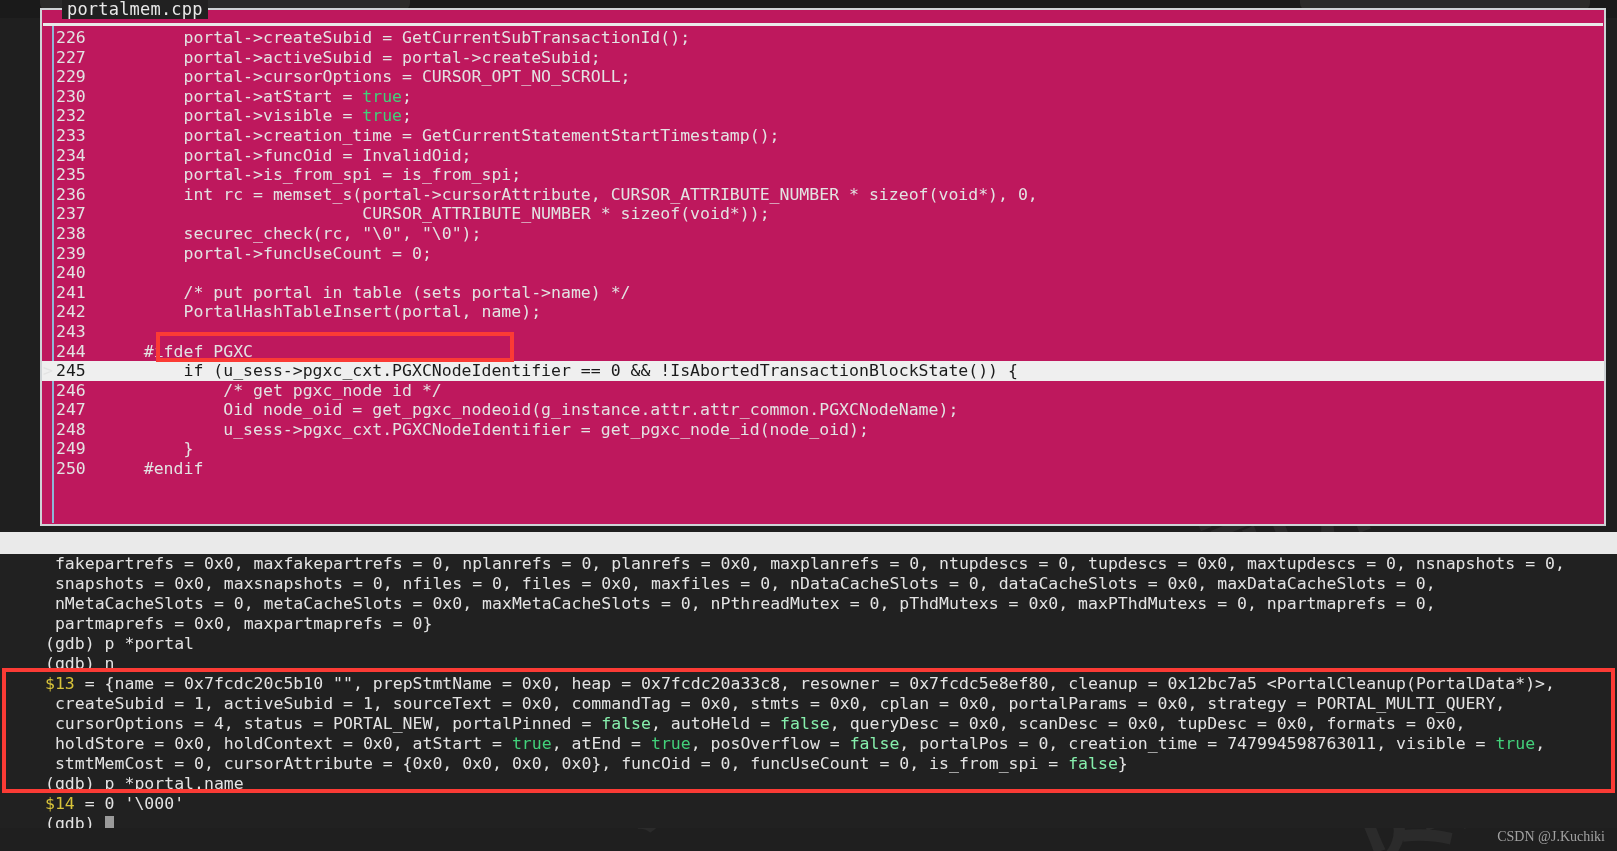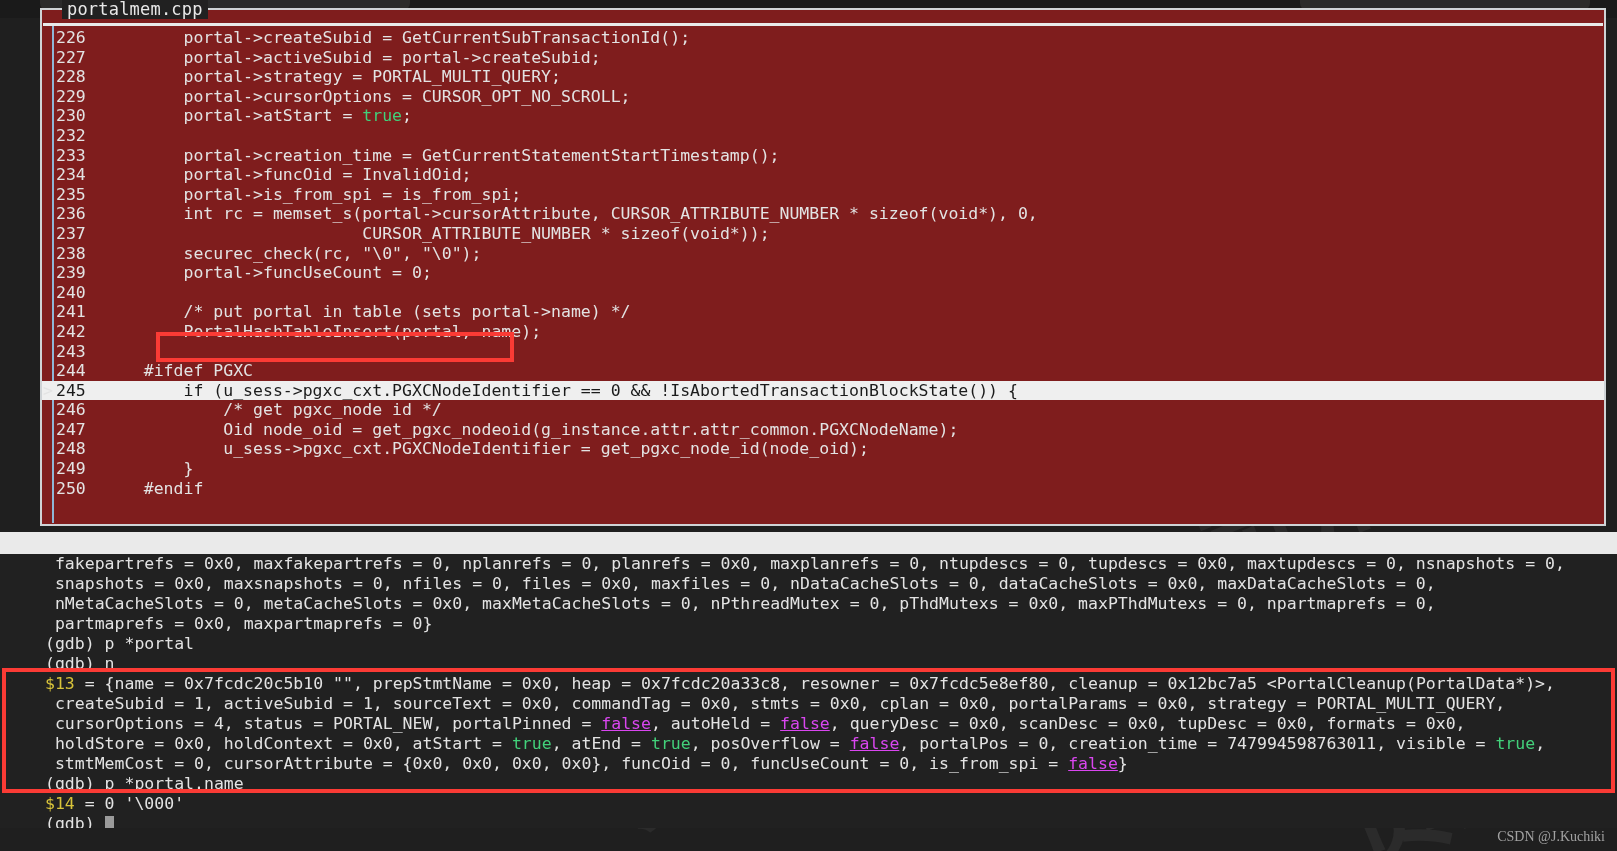--- a/index.html
+++ b/index.html
@@ -63,21 +63,21 @@
     border-radius: 0 0 9px 9px;
   }
 
   
   #src-window {
     position: absolute;
     left: 40px; top: 8px;
     width: 1566px; height: 518px;
     border: 2px solid #cfd3d6;
     box-sizing: border-box;
-    background: #7f1d1d;
+    background: #be185d;
     z-index: 3;
   }
   #src-title {
     position: absolute;
     left: 20px; top: -11px;
     background: #212121;
     color: #e8e8e8;
     font-size: 17px;
     line-height: 20px;
     padding: 0 5px;
@@ -135,21 +135,21 @@
     color: #e3e3e3;
   }
   .code-line.current .lineno { color: #1b1b1b; }
   .src {
     position: absolute;
     left: 62px;
   }
 
   
   .kw-true  { color: #42d17a; }
-  .kw-false { color: #d946ef; text-decoration: underline; }
+  .kw-false { color: #86efac; }
 
   
   #statusline {
     position: absolute;
     left: 0; top: 532px;
     width: 1617px; height: 22px;
     background: #eaeaea;
     color: #1d1d1d;
     font-size: 16.5px;
     line-height: 22px;
@@ -228,24 +228,23 @@
     <div class="top-tab-right"></div>
   </div>
 
   <div id="src-window">
     <div id="src-sep"></div>
     <div id="src-title">portalmem.cpp</div>
     <div id="gutter-rule"></div>
     <div id="code">
         <div class="code-line"><span class="marker"></span><span class="lineno">226</span><span class="src">        portal-&gt;createSubid = GetCurrentSubTransactionId();</span></div>
         <div class="code-line"><span class="marker"></span><span class="lineno">227</span><span class="src">        portal-&gt;activeSubid = portal-&gt;createSubid;</span></div>
-        <div class="code-line"><span class="marker"></span><span class="lineno">228</span><span class="src">        portal-&gt;strategy = PORTAL_MULTI_QUERY;</span></div>
         <div class="code-line"><span class="marker"></span><span class="lineno">229</span><span class="src">        portal-&gt;cursorOptions = CURSOR_OPT_NO_SCROLL;</span></div>
         <div class="code-line"><span class="marker"></span><span class="lineno">230</span><span class="src"><span>        portal-&gt;atStart = </span><span class="kw-true">true</span><span>;</span></span></div>
-        <div class="code-line"><span class="marker"></span><span class="lineno">232</span></div>
+        <div class="code-line"><span class="marker"></span><span class="lineno">232</span><span class="src"><span>        portal-&gt;visible = </span><span class="kw-true">true</span><span>;</span></span></div>
         <div class="code-line"><span class="marker"></span><span class="lineno">233</span><span class="src">        portal-&gt;creation_time = GetCurrentStatementStartTimestamp();</span></div>
         <div class="code-line"><span class="marker"></span><span class="lineno">234</span><span class="src">        portal-&gt;funcOid = InvalidOid;</span></div>
         <div class="code-line"><span class="marker"></span><span class="lineno">235</span><span class="src">        portal-&gt;is_from_spi = is_from_spi;</span></div>
         <div class="code-line"><span class="marker"></span><span class="lineno">236</span><span class="src">        int rc = memset_s(portal-&gt;cursorAttribute, CURSOR_ATTRIBUTE_NUMBER * sizeof(void*), 0,</span></div>
         <div class="code-line"><span class="marker"></span><span class="lineno">237</span><span class="src">                          CURSOR_ATTRIBUTE_NUMBER * sizeof(void*));</span></div>
         <div class="code-line"><span class="marker"></span><span class="lineno">238</span><span class="src">        securec_check(rc, "\0", "\0");</span></div>
         <div class="code-line"><span class="marker"></span><span class="lineno">239</span><span class="src">        portal-&gt;funcUseCount = 0;</span></div>
         <div class="code-line"><span class="marker"></span><span class="lineno">240</span><span class="src"></span></div>
         <div class="code-line"><span class="marker"></span><span class="lineno">241</span><span class="src">        /* put portal in table (sets portal-&gt;name) */</span></div>
         <div class="code-line"><span class="marker"></span><span class="lineno">242</span><span class="src">        PortalHashTableInsert(portal, name);</span></div>

